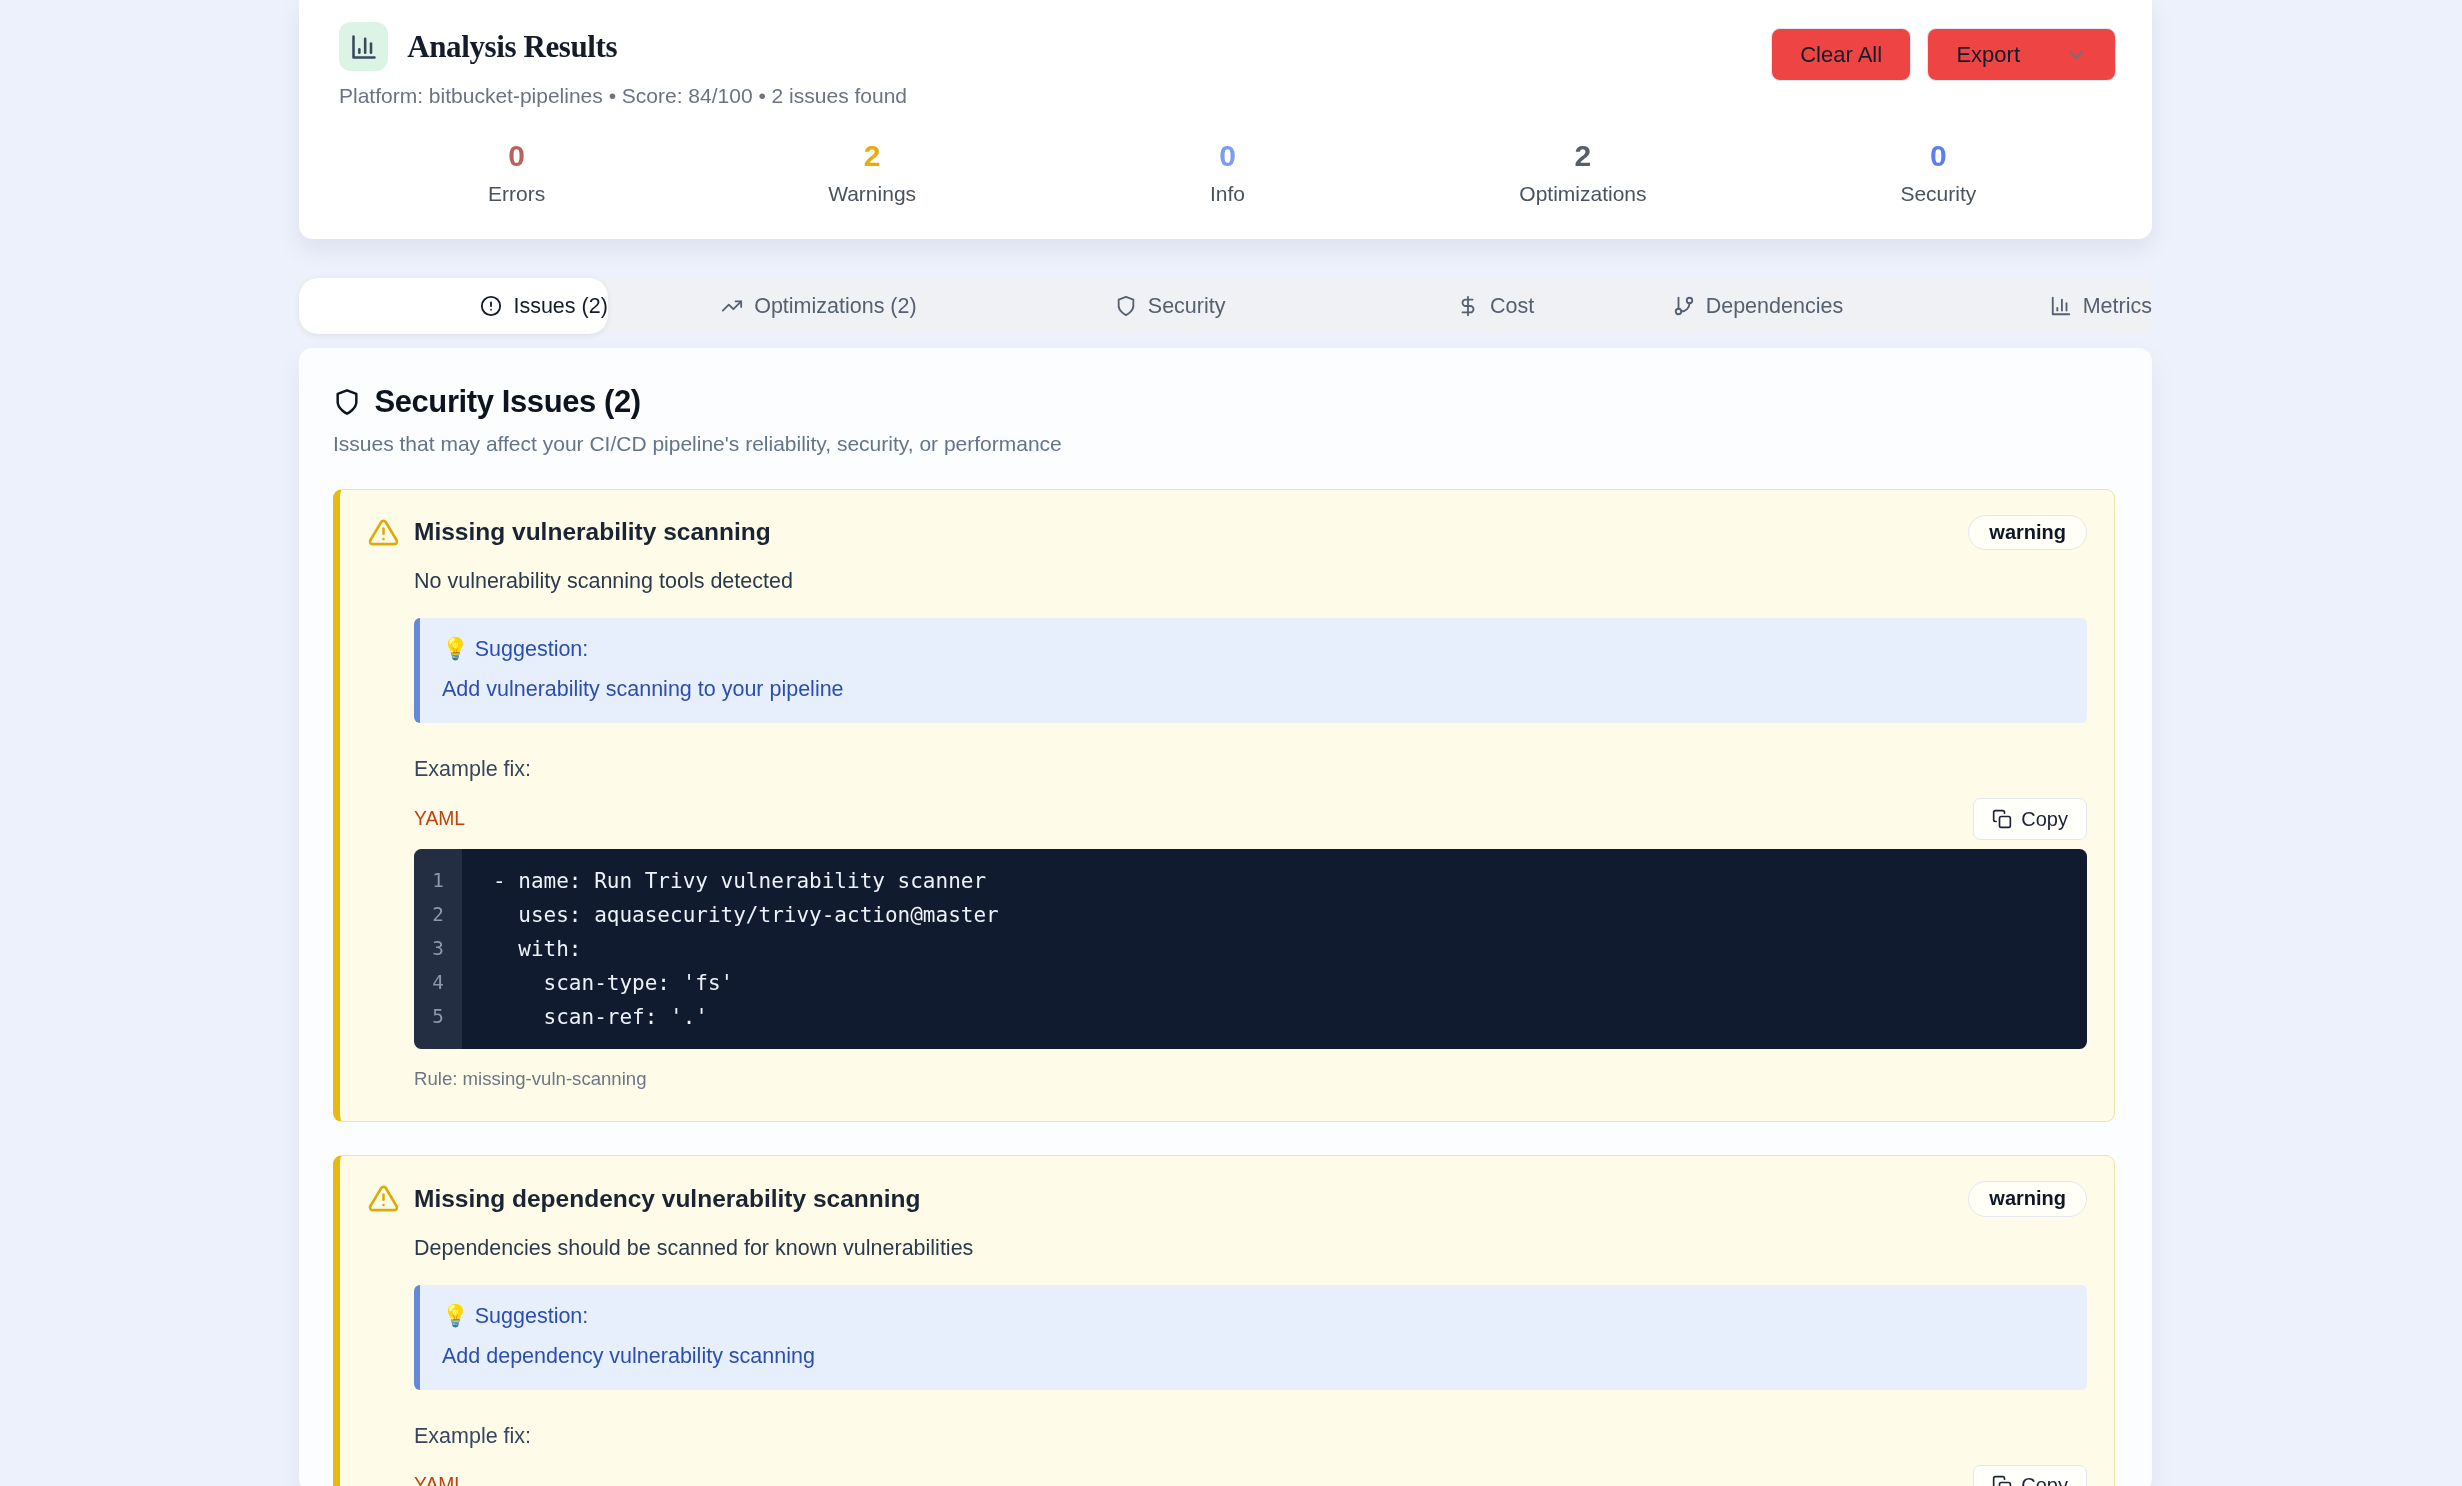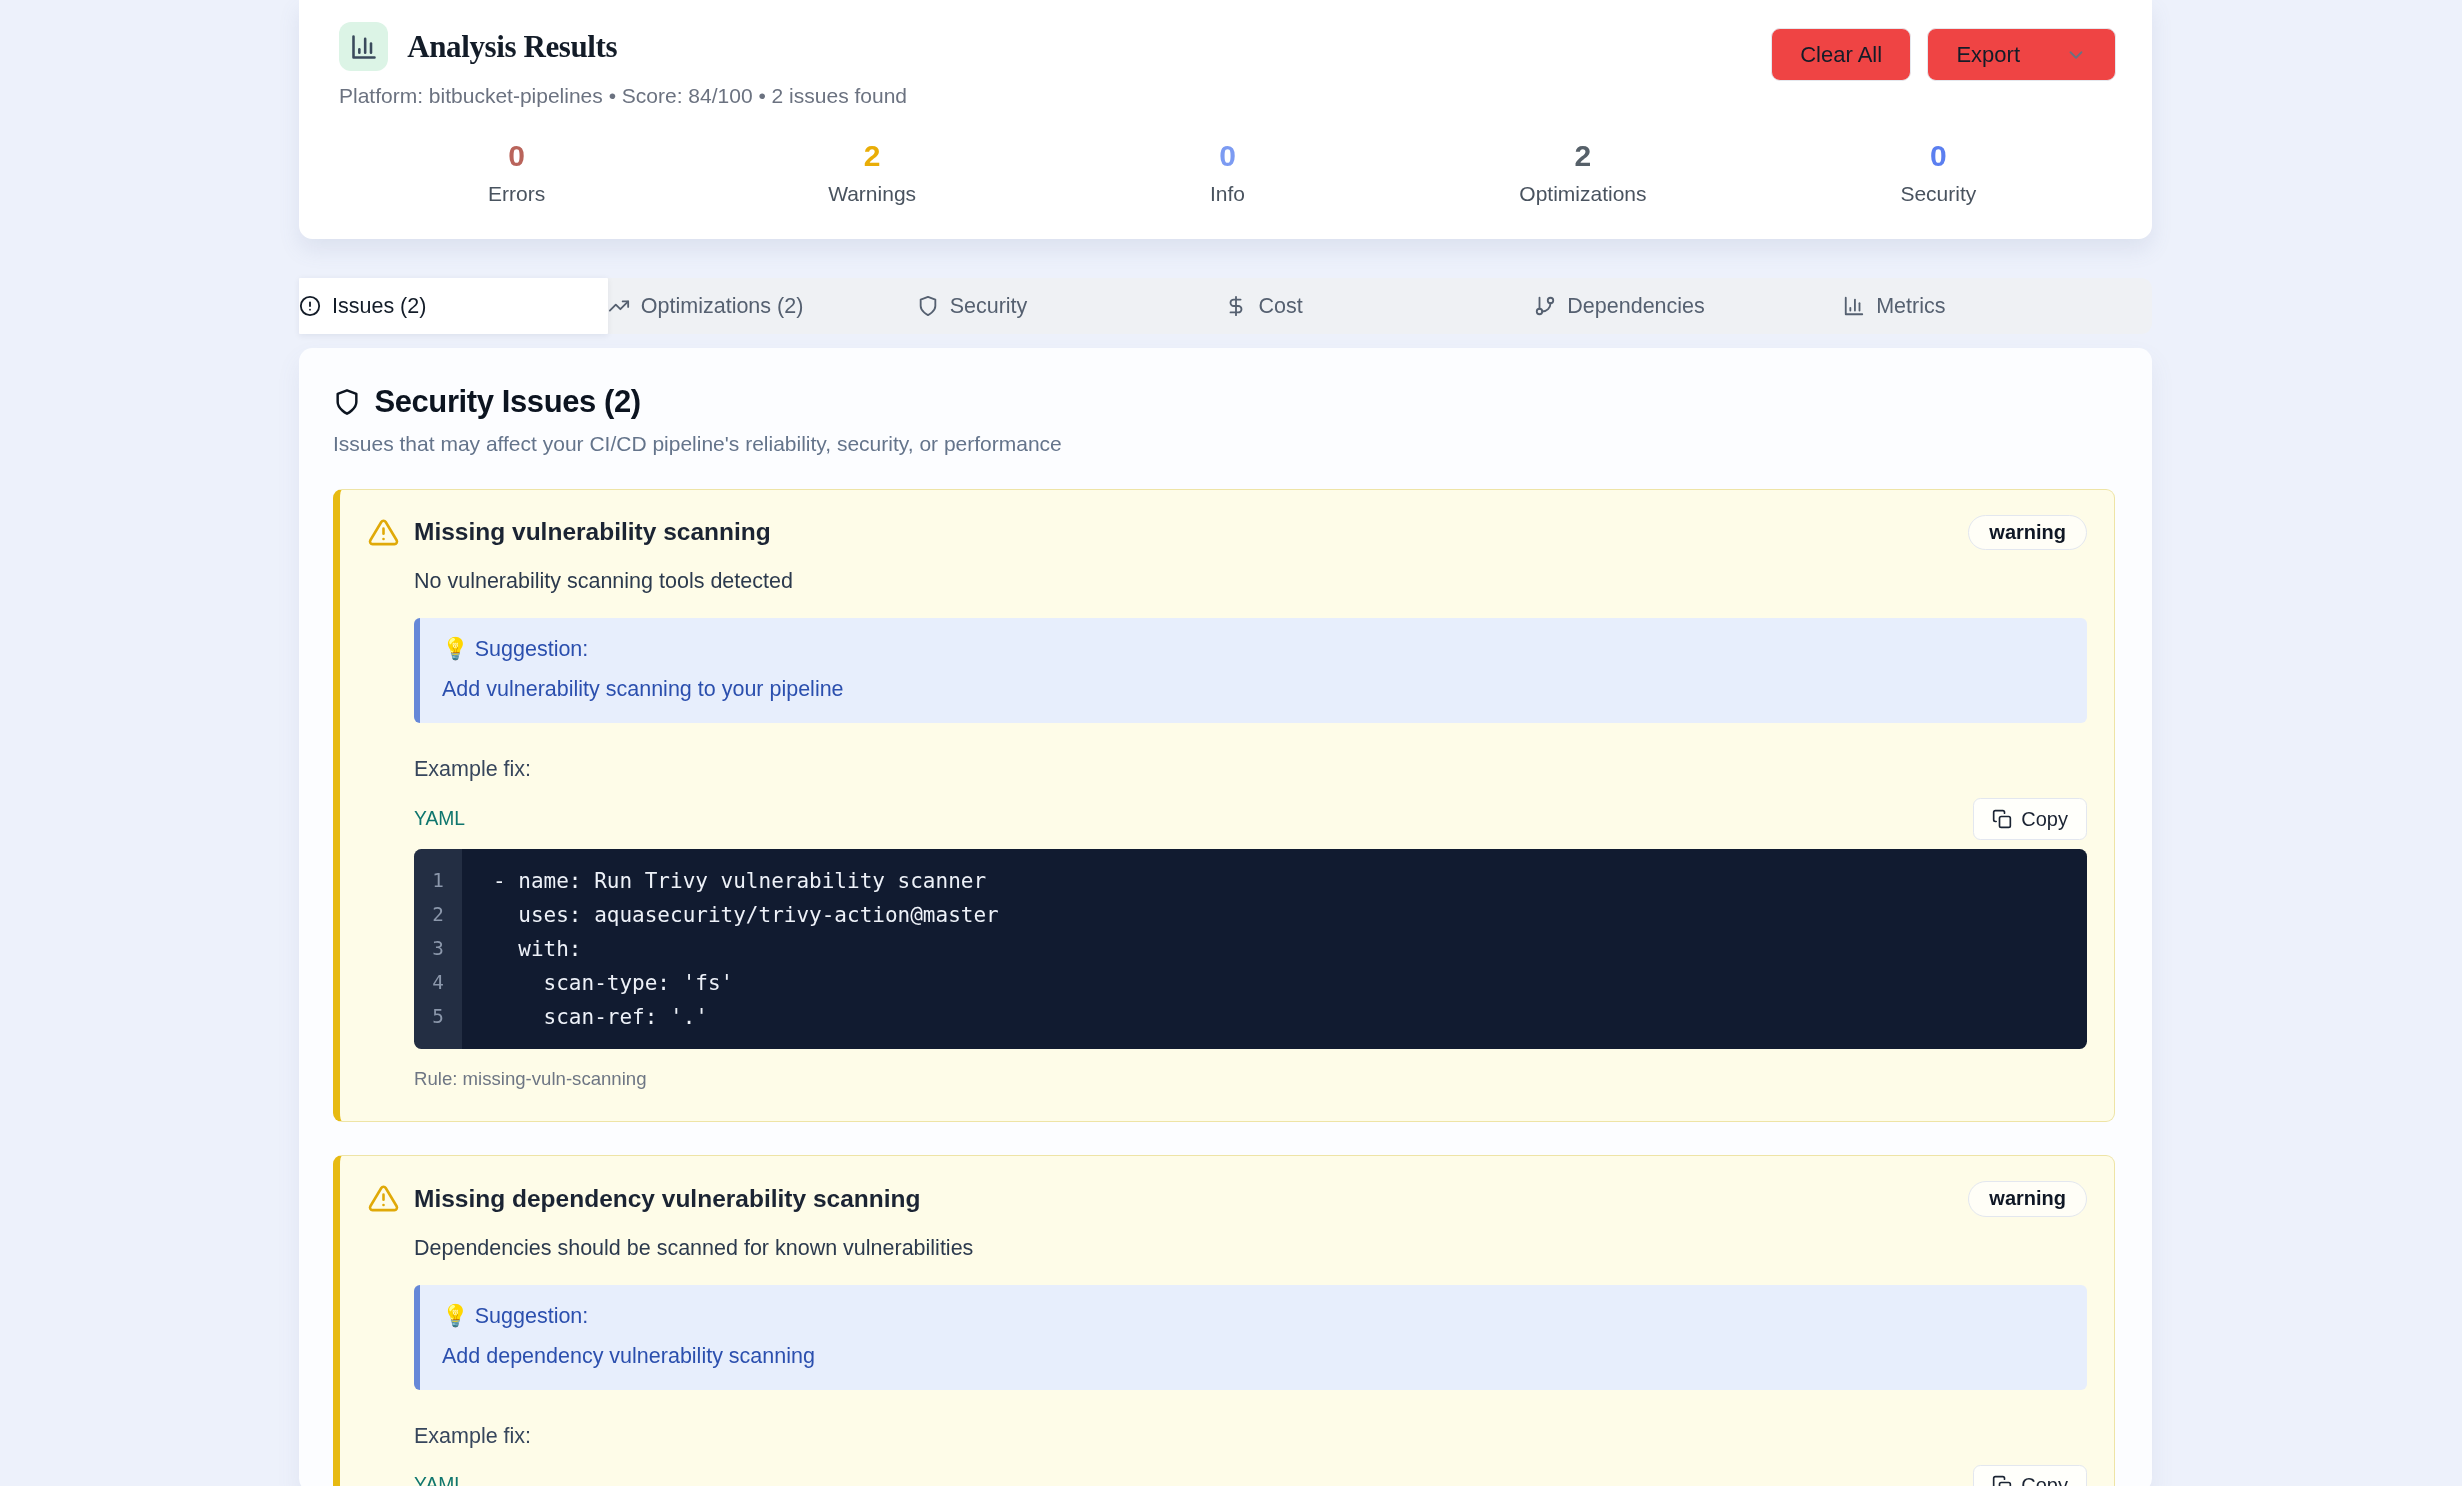--- a/index.html
+++ b/index.html
@@ -46,22 +46,22 @@
   .stat { flex: 1; text-align: center; }
   .stat-value { font-size: 30px; font-weight: bold; }
   .stat-label { margin-top: 9px; font-size: 21px; color: #49535f; }
 
   
   .tab-strip {
     margin-top: 39px; height: 56px; background: #eff1f4; border-radius: 10.4px;
     display: flex; align-items: stretch;
   }
   .tab {
-    flex: 1; display: flex; align-items: center; justify-content: flex-start; gap: 11px;
-    font-size: 21.5px; color: #556070; cursor: pointer; border-radius: 1px;
+    flex: 1; display: flex; align-items: center; justify-content: flex-end; gap: 11px;
+    font-size: 21.5px; color: #556070; cursor: pointer; border-radius: 19px;
   }
   .tab svg { width: 22px; height: 22px; }
   .tab.active { background: #ffffff; color: #131c28; font-weight: 500; box-shadow: 0 1.5px 6px rgba(20,30,60,0.07); }
 
   
   .main-panel {
     margin-top: 13.4px; background: #fcfdff; border-radius: 13.4px;
     box-shadow: 0 12px 24px rgba(100,116,160,0.09);
     padding: 36px 37px 45px 34px;
     height: 1144px;
@@ -91,21 +91,21 @@
   .issue-body { margin-left: 46px; margin-top: 19px; }
   .issue-desc { font-size: 21.5px; color: #2c3a4e; }
   .suggestion-box {
     margin-top: 24px; background: #e7eefc; border-left: 6.7px solid #6688d8;
     border-radius: 6px; padding: 18px 22px 21px;
   }
   .suggestion-label { font-size: 21.5px; color: #2b4fae; }
   .suggestion-text { margin-top: 15px; font-size: 21.5px; color: #2b4fae; }
   .example-label { margin-top: 34px; font-size: 21.5px; color: #37465c; }
   .code-meta { margin-top: 16.3px; display: flex; align-items: center; justify-content: space-between; }
-  .lang-label { font-size: 19.3px; color: #0f766e; }
+  .lang-label { font-size: 19.3px; color: #c2410c; }
   .copy-btn {
     display: flex; align-items: center; gap: 9px;
     border: 1.5px solid #e3e7ef; border-radius: 7.4px; background: rgba(255,255,255,0.8);
     padding: 8.2px 18px; font-size: 20px; color: #1b2433; cursor: pointer;
     font-family: "Liberation Sans", sans-serif;
   }
   .copy-btn svg { width: 20px; height: 20px; }
   .code-block {
     margin-top: 9px; background: #111b30; border-radius: 7.4px;
     display: flex; overflow: hidden;

